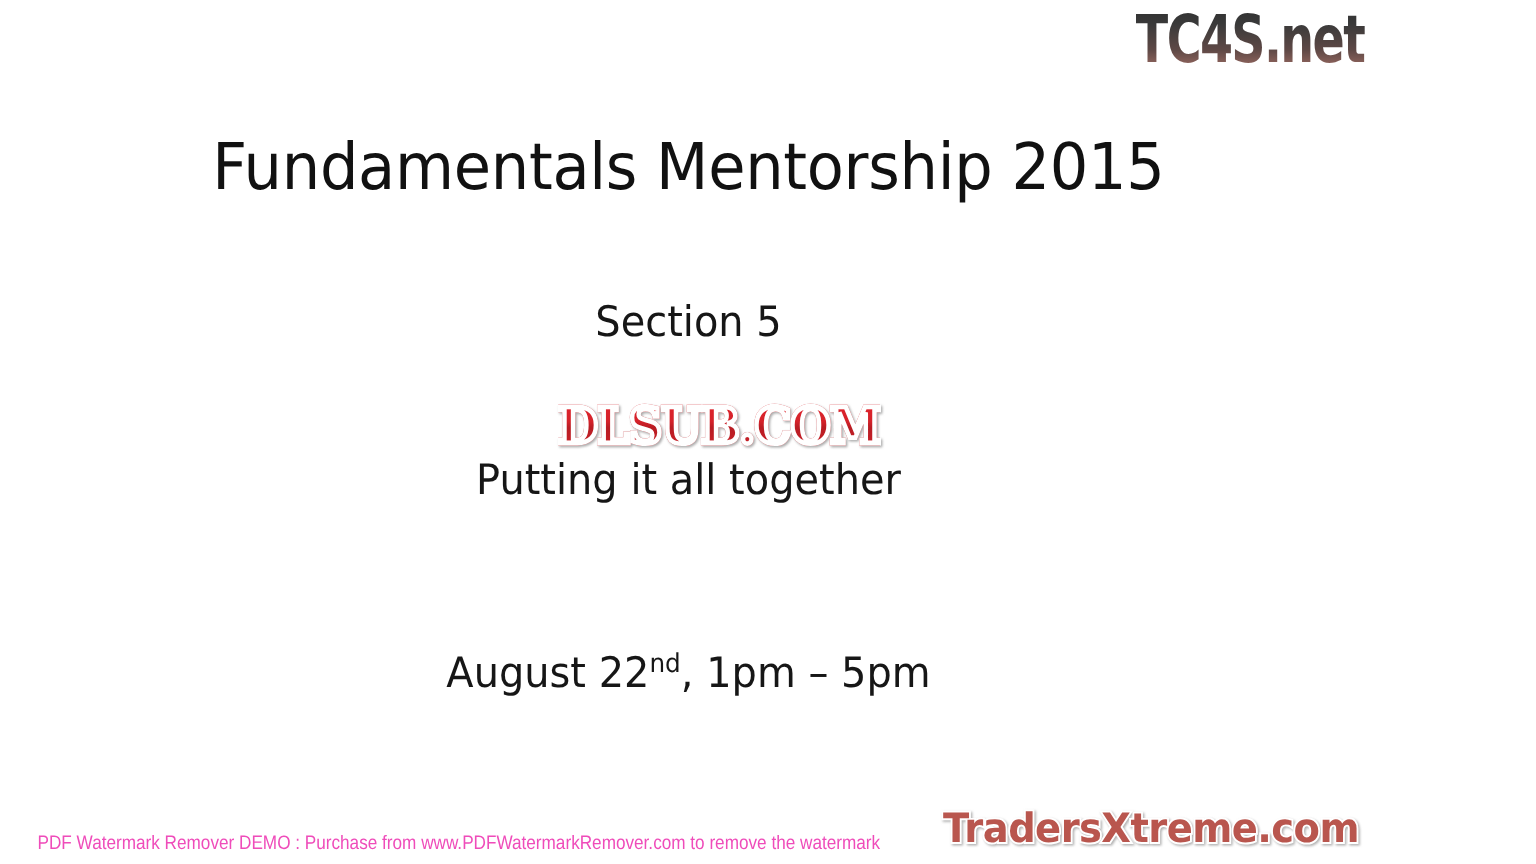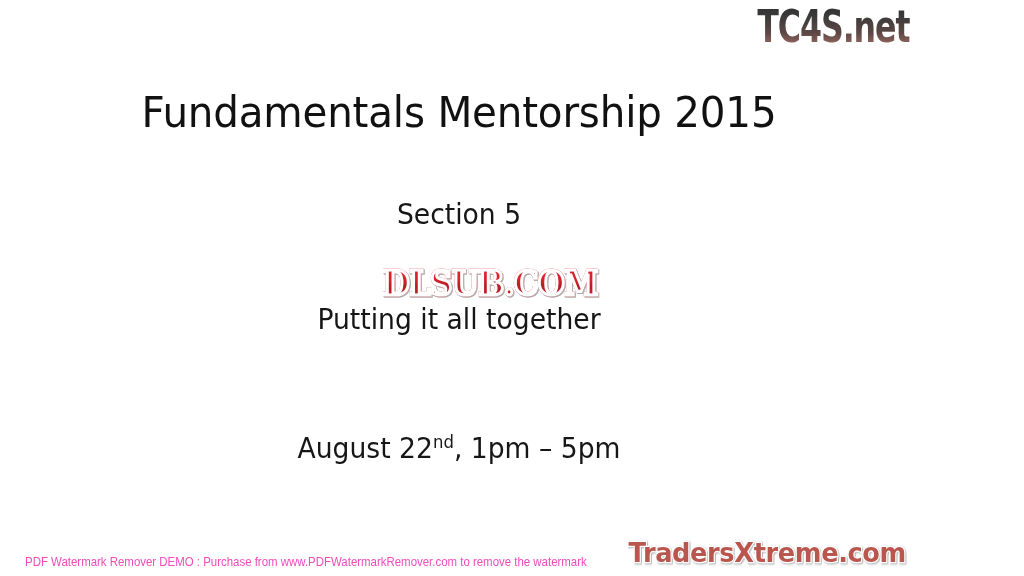--- a/index.html
+++ b/index.html
@@ -109,27 +109,27 @@
   }
   .date-line .sup {
     font-size: 0.62em;
     vertical-align: super;
     line-height: 0;
   }
 
   
   .dlsub-stamp {
     position: absolute;
-    left: 349px;
+    left: 364px;
     top: 262px;
     width: 282px;
     height: 42px;
     display: flex;
     align-items: center;
-    justify-content: center;
+    justify-content: flex-start;
     user-select: none;
   }
   .dlsub-stamp .stamp-text {
     font-family: "DejaVu Serif", serif;
     font-weight: bold;
     font-size: 33px;
     line-height: 33px;
     letter-spacing: -0.5px;
     transform: scaleX(0.93);
     white-space: nowrap;

